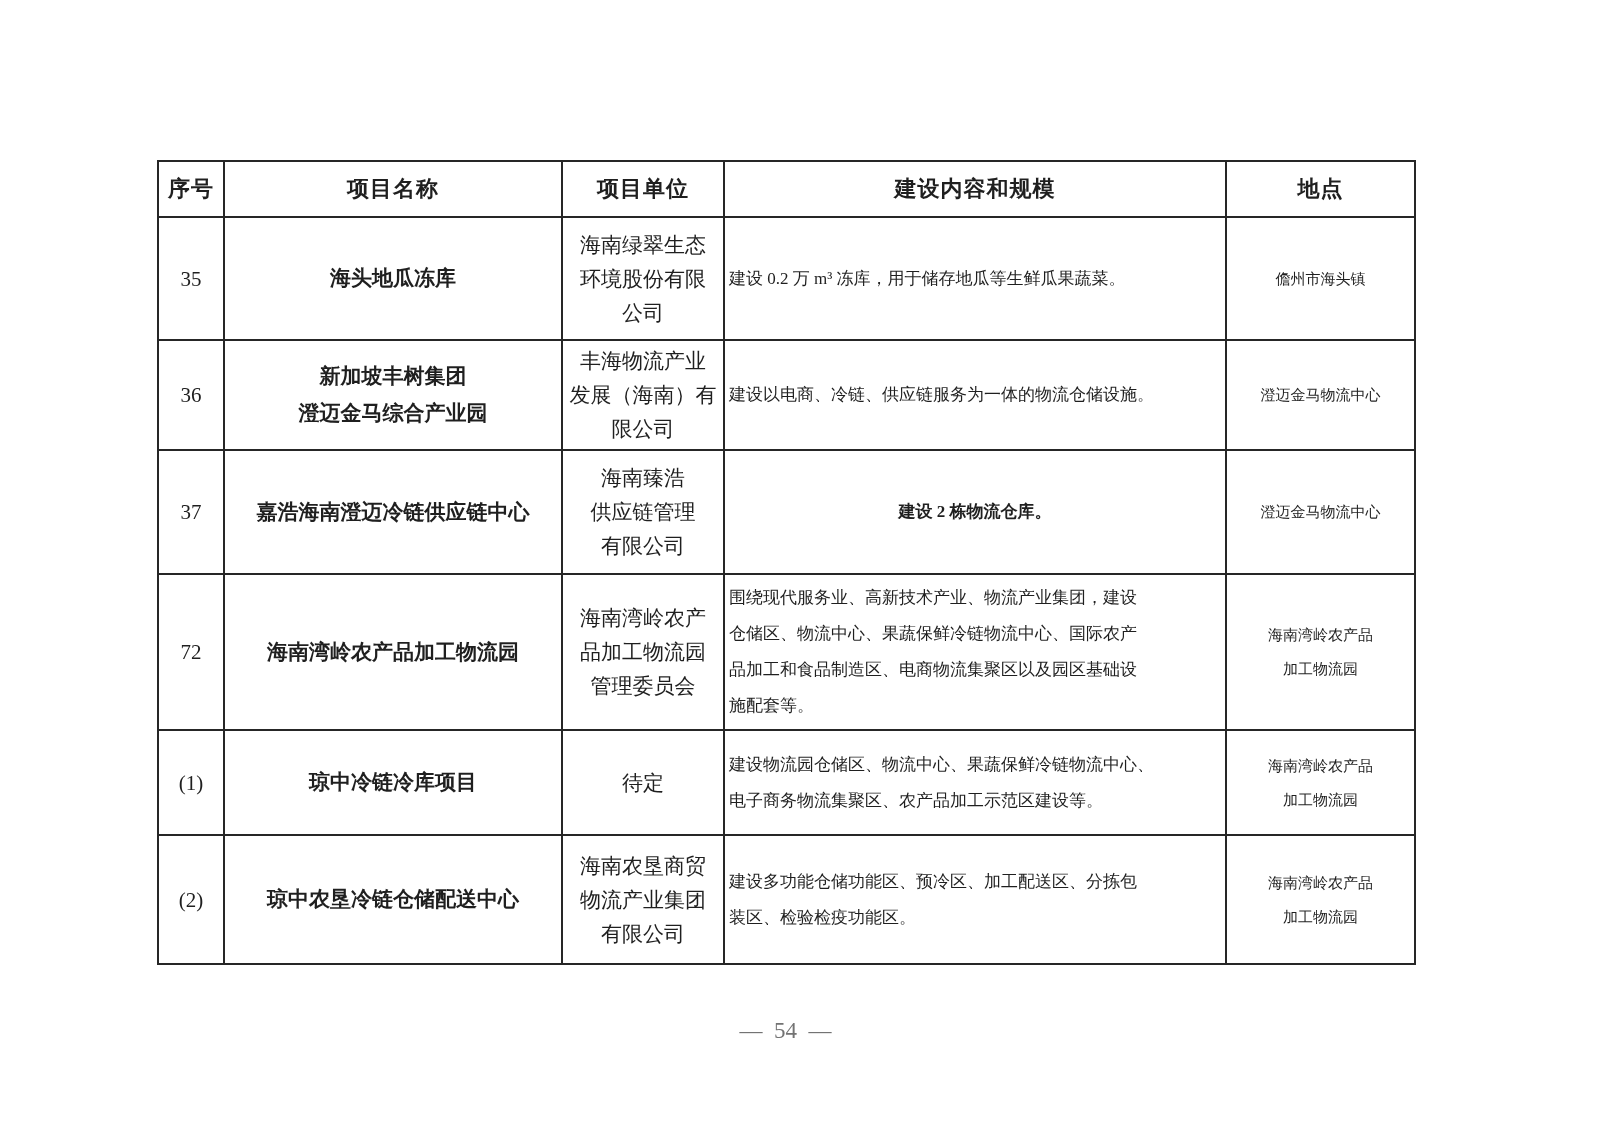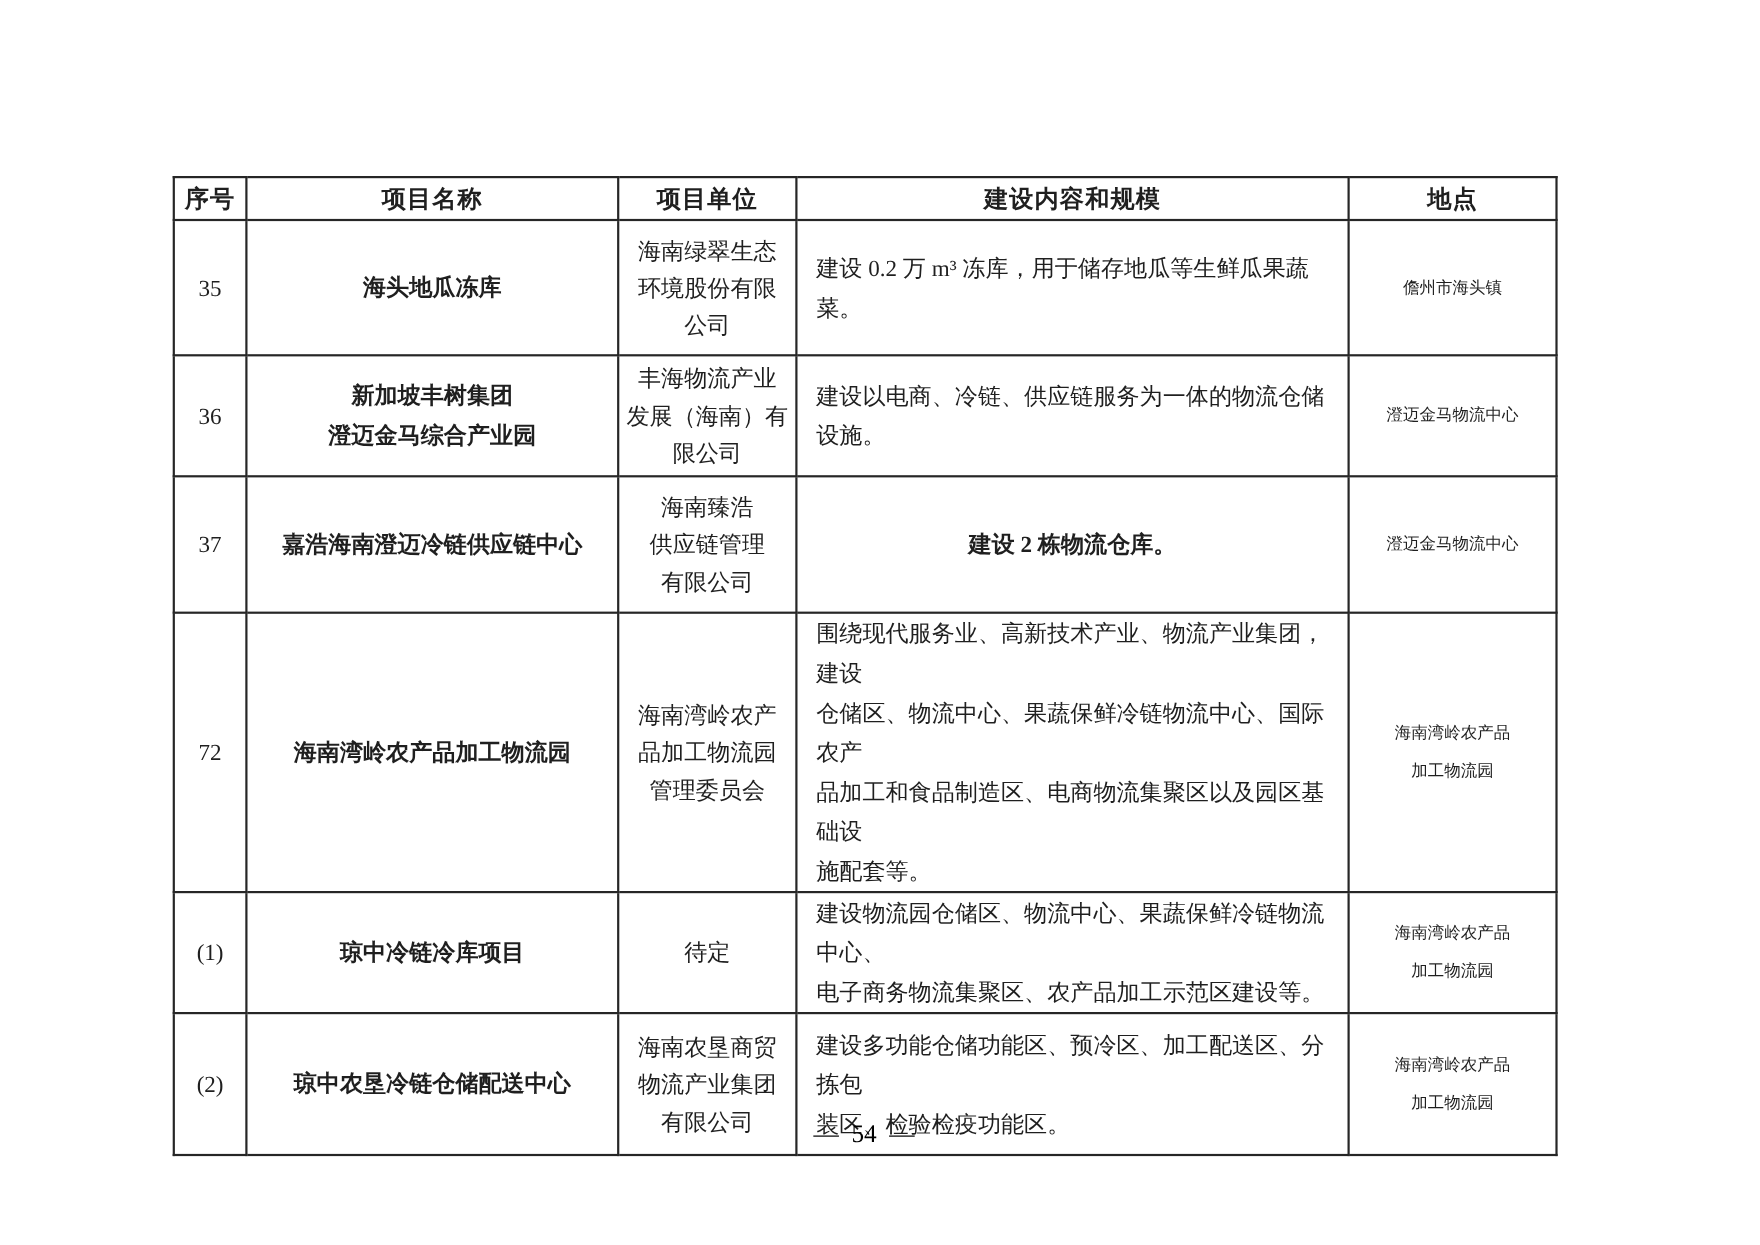--- a/index.html
+++ b/index.html
@@ -37,41 +37,41 @@
     font-size: 22px;
     font-weight: bold;
     letter-spacing: 1px;
   }
   .doc-table td { font-size: 21px; line-height: 34px; border-radius: 24px; }
   td.no   { font-size: 21px; }
   td.name { line-height: 37px; font-weight: bold; }
   td.unit { line-height: 34px; }
   td.content {
     text-align: left;
-    font-size: 21px;
+    font-size: 17px;
     line-height: 36px;
-    padding: 0 17px;
+    padding: 0 4px;
   }
   td.content.center { text-align: center; font-weight: bold; }
   td.loc { font-size: 15px; line-height: 34px; }
-  tr.r-head { height: 39px; }
+  tr.r-head { height: 56px; }
   tr.r0 { height: 123px; }
   tr.r1 { height: 110px; }
   tr.r2 { height: 124px; }
   tr.r3 { height: 156px; }
   tr.r4 { height: 105px; }
   tr.r5 { height: 129px; }
   .page-footer {
     position: absolute;
     left: 157px;
     top: 1018px;
     width: 1257px;
     text-align: center;
     font-size: 23px;
-    color: #000000;
+    color: #737373;
     white-space: pre;
   }
 </style>
 </head>
 <body>
 
 <div class="page">
 
   <table class="doc-table">
     <colgroup>

